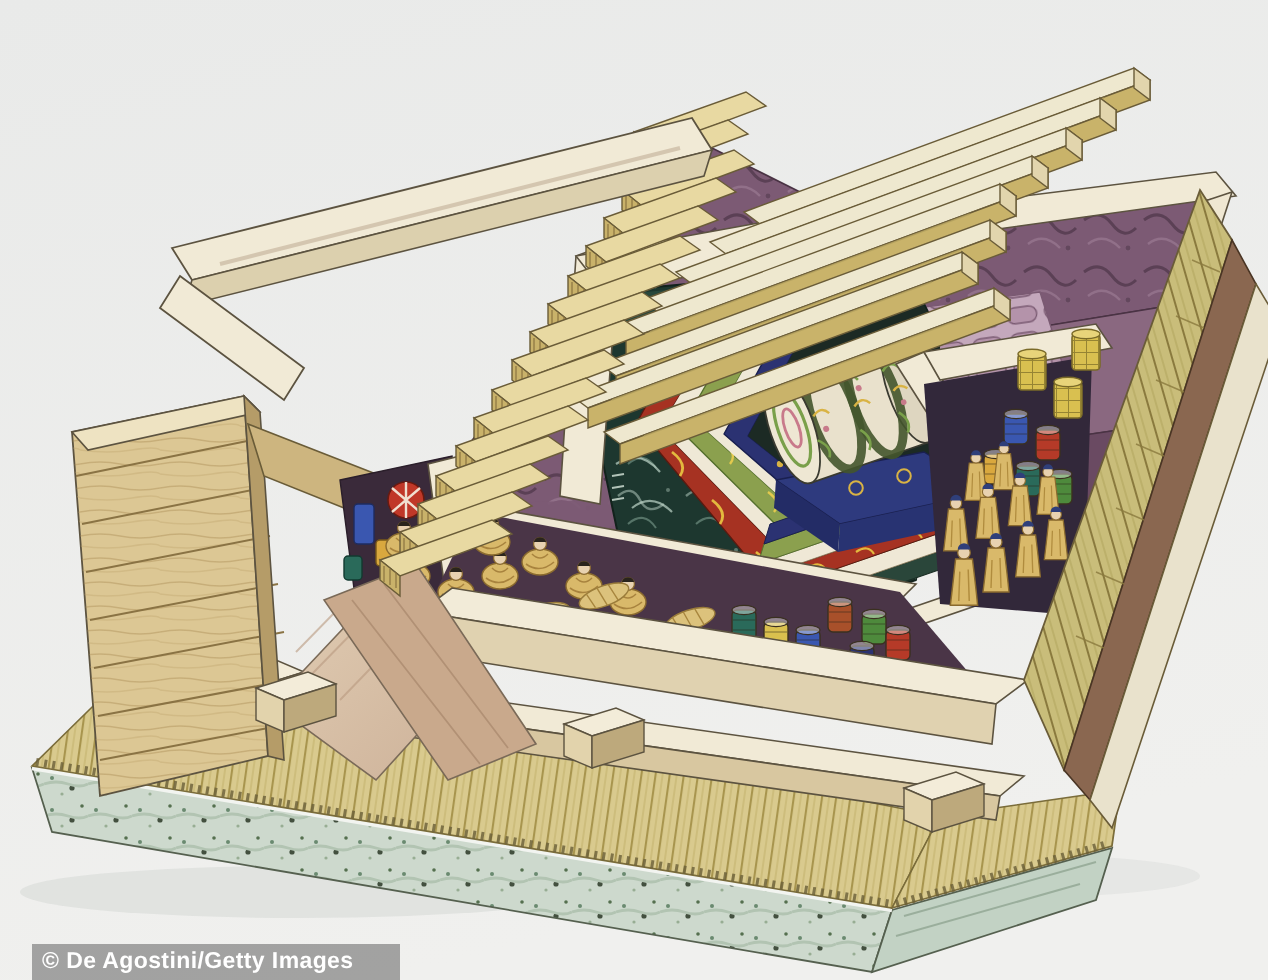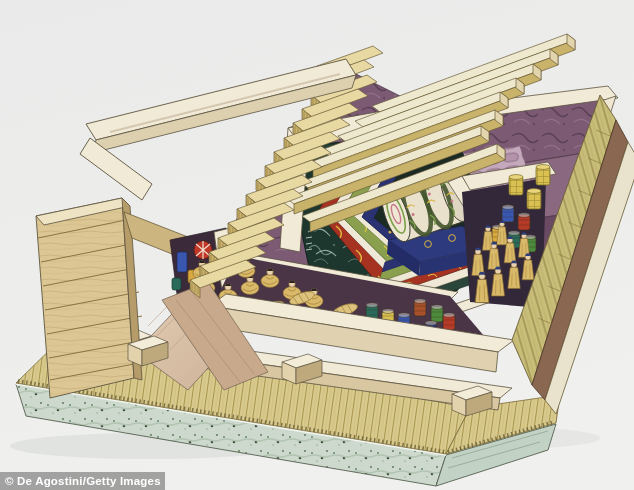--- a/index.html
+++ b/index.html
@@ -1,21 +1,21 @@
 <!DOCTYPE html>
 <html><head>
 <meta charset="utf-8">
 <style>
   html,body{margin:0;padding:0;background:#ffffff;}
   .stage{position:relative;width:634px;height:490px;overflow:hidden;background:#ecedec;
          font-family:"Liberation Sans", sans-serif;}
   .stage svg{position:absolute;left:0;top:0;}
-  .watermark{position:absolute;left:0;bottom:0;height:17px;display:flex;align-items:center;
+  .watermark{position:absolute;left:16px;bottom:0;height:17px;display:flex;align-items:center;
              background:rgba(150,150,150,0.88);color:#ffffff;font-weight:bold;
-             font-size:11.5px;letter-spacing:0.2px;padding:0 4px 1px 5px;white-space:nowrap;}
+             font-size:11.5px;letter-spacing:0.2px;padding:0 23px 1px 5px;white-space:nowrap;}
 </style>
 </head>
 <body>
 
 <div class="stage" role="img" aria-label="Cutaway watercolor illustration of an ancient Chinese timber-chambered tomb with nested lacquered coffins, attendant figures and burial goods">
 
 <svg width="634" height="490" viewBox="0 0 634 490">
   <defs>
     <linearGradient id="bgGrad" x1="0" y1="0" x2="0.3" y2="1">
       <stop offset="0" stop-color="#e9eae9"></stop>

